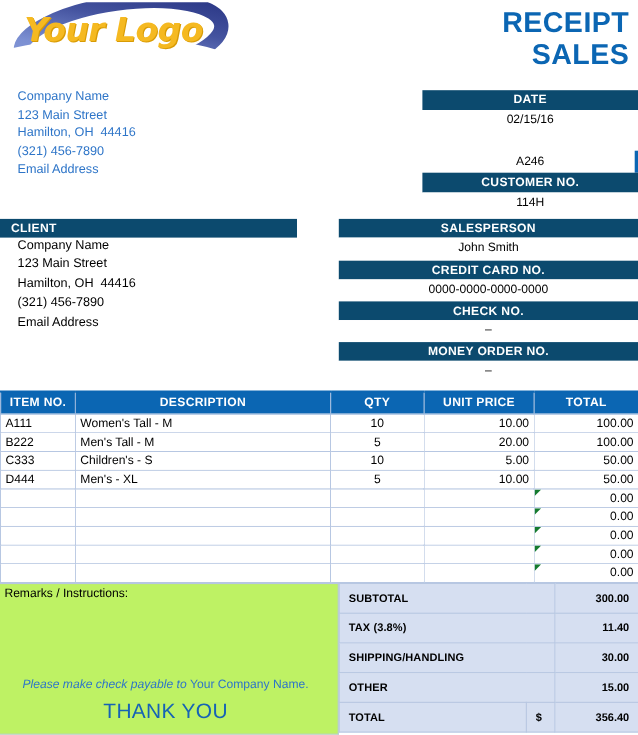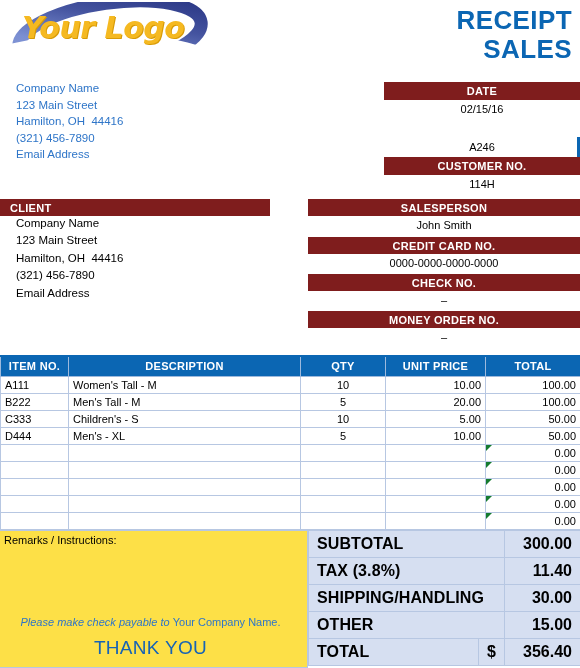--- a/index.html
+++ b/index.html
@@ -48,21 +48,21 @@
     color: #0B66B3;
     font-weight: bold;
     font-size: 26px;
     line-height: 29px;
     letter-spacing: 0.4px;
   }
 
   
   .bluebar {
     position: absolute;
-    background: #7f1d1d;
+    background: #0c4a6e;
     color: #ffffff;
     font-weight: bold;
     font-size: 11px;
     text-align: center;
     letter-spacing: 0.3px;
     display: flex; align-items: center; justify-content: center;
   }
   .valrow {
     position: absolute;
     background: #ffffff;
@@ -111,21 +111,21 @@
   td.flag::before {
     content: "";
     position: absolute; left: 0; top: 0;
     border-top: 6px solid #157B2F;
     border-right: 6px solid transparent;
   }
 
   
   .remarks-box {
     position: absolute; left: 0; top: 530px; width: 308px; height: 138px;
-    border: 1px solid #b7c7e2; border-left: none; background: #fde047;
+    border: 1px solid #b7c7e2; border-left: none; background: #bef264;
   }
   .remarks-label { position: absolute; left: 4px; top: 3px; font-size: 11px; color:#000; }
   .payable {
     position: absolute; left: 0; right: 6px; top: 85px;
     text-align: center;
     font-style: italic; font-size: 11px; color: #2E75C8;
   }
   .payable .plain { font-style: normal; }
   .thankyou {
     position: absolute; left: 0; right: 6px; top: 106px;
@@ -134,21 +134,21 @@
     letter-spacing: .3px;
   }
 
   
   .totals { position: absolute; left: 308px; top: 530px; width: 272px; }
   table.tot { border-collapse: collapse; width: 272px; table-layout: fixed; }
   table.tot td {
     background: #d6dff1;
     border: 1px solid #b7c7e2;
     height: 27px;
-    font-size: 16px;
+    font-size: 10px;
     color: #000;
     font-weight: bold;
     padding: 4px 8px;
   }
   td.t-label { text-align: left; letter-spacing: .1px; }
   td.t-cur { text-align: left; width: 26px; padding-right: 0; border-right: none; font-weight: bold;}
   td.t-val { text-align: right; border-left: none; }
   td.t-valfull { text-align: right; }
 
   

